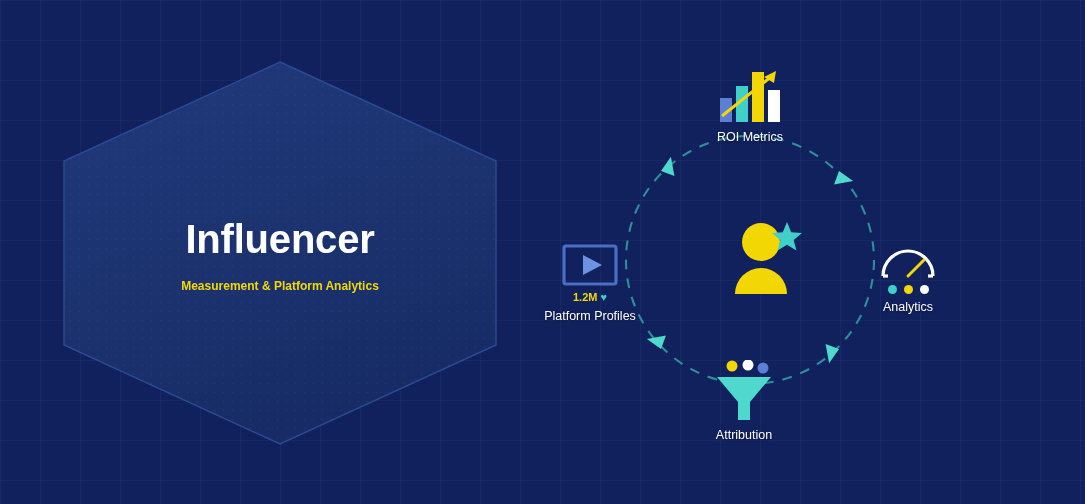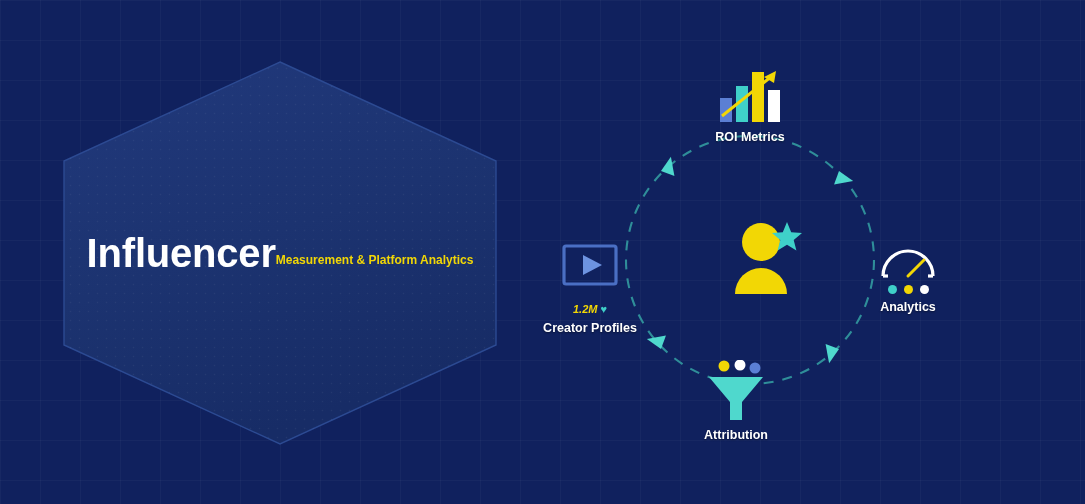--- a/index.html
+++ b/index.html
@@ -29,21 +29,21 @@
     height: 390px;
   }
   .hex-svg { position: absolute; left: 0; top: 0; }
   .hex-text {
     position: absolute;
     left: 0;
     top: 0;
     width: 440px;
     height: 390px;
     display: flex;
-    flex-direction: row;
+    flex-direction: column;
     align-items: center;
     justify-content: center;
     text-align: center;
   }
   .title-line {
     color: #ffffff;
     font-size: 40px;
     font-weight: bold;
     line-height: 52px;
     letter-spacing: -0.2px;
@@ -70,54 +70,53 @@
   .node {
     position: absolute;
     width: 150px;
     display: flex;
     flex-direction: column;
     align-items: center;
   }
   .node-label {
     color: #ffffff;
     font-size: 12.5px;
-    font-weight: bold;
+    font-weight: normal;
     margin-top: 6px;
     white-space: nowrap;
     text-shadow: 0 1px 2px rgba(0,0,0,0.45);
   }
   .icon-box {
     display: flex;
     align-items: flex-end;
     justify-content: center;
     height: 62px;
   }
 
   
   .node-top    { left: 145px; top: 22px; }
   .node-left   { left: -15px; top: 188px; }
   .node-right  { left: 303px; top: 178px; }
-  .node-bottom { left: 131px; top: 320px; text-align: right; }
+  .node-bottom { left: 139px; top: 320px; text-align: right; }
 
   .center-icon {
     position: absolute;
     left: 185px;
     top: 180px;
     width: 100px;
     height: 80px;
   }
 
   
   .creator-stats {
     display: flex;
     align-items: center;
     justify-content: center;
     gap: 3px;
-    margin-top: 13px;
-    font-style: italic;
+    margin-top: 1px;
   }
   .creator-stats .num {
     color: #f2d705;
     font-size: 11px;
     font-weight: bold;
   }
   .creator-stats .heart {
     color: #3fd0c9;
     font-size: 11px;
     line-height: 1;
@@ -194,21 +193,21 @@
       <div class="icon-box">
         <svg width="56" height="46" viewBox="0 0 56 46">
           <rect x="2" y="2" width="52" height="38" rx="2" fill="none" stroke="#4a6fc4" stroke-width="3.2"></rect>
           <polygon points="21,11 40,21 21,31" fill="#6d93e0"></polygon>
         </svg>
       </div>
       <div class="creator-stats">
         <span class="num">1.2M</span>
         <span class="heart">♥</span>
       </div>
-      <div class="node-label">Creator Profiles</div>
+      <div class="node-label">Platform Profiles</div>
     </div>
 
     <div class="node node-right">
       <div class="icon-box">
         <svg width="62" height="42" viewBox="0 0 62 42">
           <path d="M6,38 A25,25 0 0 1 56,38" fill="none" stroke="#ffffff" stroke-width="3.2"></path>
           <line x1="6" y1="38" x2="11" y2="38" stroke="#ffffff" stroke-width="3.2"></line>
           <line x1="51" y1="38" x2="56" y2="38" stroke="#ffffff" stroke-width="3.2"></line>
           <line x1="31" y1="38" x2="47" y2="22" stroke="#f2d705" stroke-width="3" stroke-linecap="round"></line>
         </svg>

